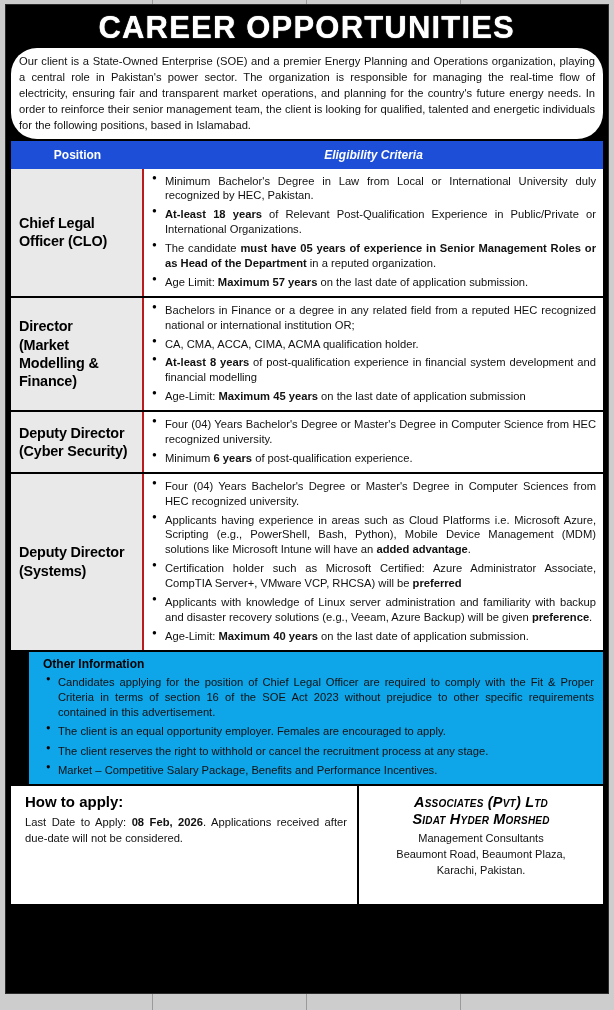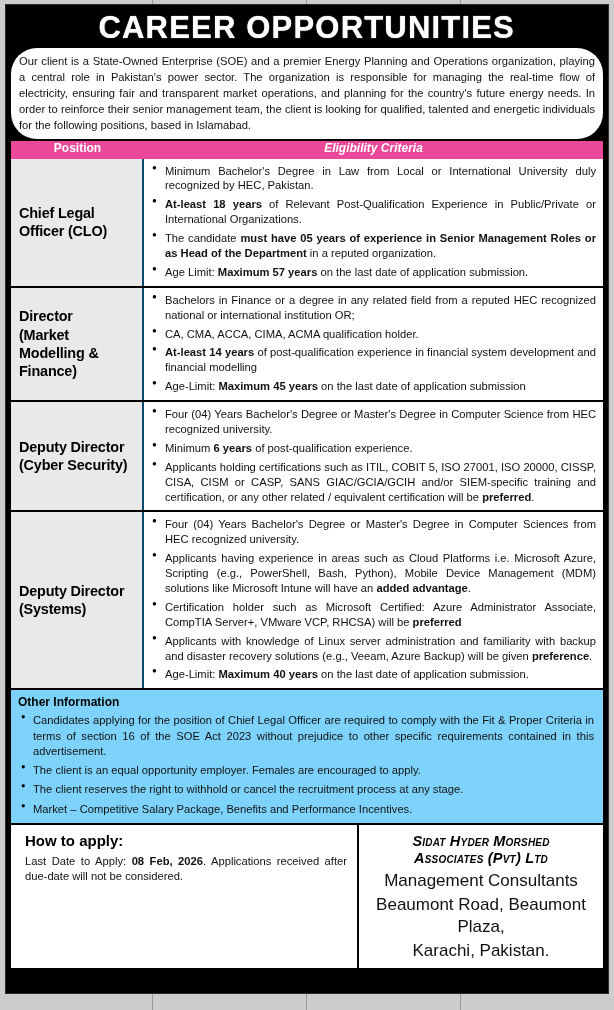--- a/index.html
+++ b/index.html
@@ -72,23 +72,24 @@
     border-radius: 26px;
   }
 
   
   .tbl {
     margin: 2px 2px 0 2px;
     background: #fff;
   }
   .thead {
     display: flex;
-    background: #ec4899;
+    background: #1d4ed8;
     color: #fff;
-    height: 18px;
+    height: 28px;
+    align-items: center;
   }
   .th-pos {
     width: 133px;
     flex: 0 0 133px;
     text-align: center;
     font-size: 12px;
     font-weight: bold;
   }
   .th-elig {
     flex: 1;
@@ -102,21 +103,21 @@
     display: flex;
     border-bottom: 2px solid #000;
     background: #fff;
   }
   .row:last-child { border-bottom: none; }
 
   .cell-pos {
     width: 133px;
     flex: 0 0 133px;
     background: #e9e9e9;
-    border-right: 2px solid #0c4a6e;
+    border-right: 2px solid #b91c1c;
     display: flex;
     flex-direction: column;
     justify-content: center;
     padding: 4px 4px 4px 8px;
     box-sizing: border-box;
   }
   .pos-line {
     font-size: 15.5px;
     font-weight: bold;
     line-height: 1.18;
@@ -152,23 +153,23 @@
     position: absolute;
     left: 2px;
     top: -1px;
     font-size: 8px;
     color: #000;
   }
   b { font-weight: bold; }
 
   
   .other {
-    margin: 2px 2px 0 2px;
-    background: #7dd3fc;
-    padding: 5px 9px 6px 7px;
+    margin: 2px 2px 0 20px;
+    background: #0ea5e9;
+    padding: 5px 9px 6px 14px;
   }
   .other-title {
     font-size: 12px;
     font-weight: bold;
     margin-bottom: 4px;
     color: #000;
   }
   ul.other-list {
     list-style: none;
     margin: 0;
@@ -231,21 +232,21 @@
   .co-name {
     font-size: 14.5px;
     font-weight: bold;
     font-style: italic;
     font-variant: small-caps;
     line-height: 1.2;
     color: #000;
     letter-spacing: 0.2px;
   }
   .co-sub {
-    font-size: 17px;
+    font-size: 11px;
     line-height: 1.3;
     color: #111;
     margin-top: 2px;
   }
 </style>
 </head>
 <body>
 
 <div class="page-guides">
   <i style="left:152px"></i>
@@ -285,35 +286,34 @@
           <div class="cell-pos">
             <div class="pos-line">Director</div>
             <div class="pos-line">(Market</div>
             <div class="pos-line">Modelling &amp;</div>
             <div class="pos-line">Finance)</div>
           </div>
           <div class="cell-elig">
             <ul class="crit">
               <li>Bachelors in Finance or a degree in any related field from a reputed HEC recognized national or international institution OR;</li>
               <li>CA, CMA, ACCA, CIMA, ACMA qualification holder.</li>
-              <li><b>At-least 14 years</b> of post-qualification experience in financial system development and financial modelling</li>
+              <li><b>At-least 8 years</b> of post-qualification experience in financial system development and financial modelling</li>
               <li>Age-Limit: <b>Maximum 45 years</b> on the last date of application submission</li>
             </ul>
           </div>
         </div>
         <div class="row">
           <div class="cell-pos">
             <div class="pos-line">Deputy Director</div>
             <div class="pos-line">(Cyber Security)</div>
           </div>
           <div class="cell-elig">
             <ul class="crit">
               <li>Four (04) Years Bachelor's Degree or Master's Degree in Computer Science from HEC recognized university.</li>
               <li>Minimum <b>6 years</b> of post-qualification experience.</li>
-              <li>Applicants holding certifications such as ITIL, COBIT 5, ISO 27001, ISO 20000, CISSP, CISA, CISM or CASP, SANS GIAC/GCIA/GCIH and/or SIEM-specific training and certification, or any other related / equivalent certification will be <b>preferred</b>.</li>
             </ul>
           </div>
         </div>
         <div class="row">
           <div class="cell-pos">
             <div class="pos-line">Deputy Director</div>
             <div class="pos-line">(Systems)</div>
           </div>
           <div class="cell-elig">
             <ul class="crit">
@@ -337,22 +337,22 @@
         <li>Market – Competitive Salary Package, Benefits and Performance Incentives.</li>
       </ul>
   </div>
 
   <div class="footer">
     <div class="apply">
       <div class="apply-title">How to apply:</div>
       <p>Last Date to Apply: <b>08 Feb, 2026</b>. Applications received after due-date will not be considered.</p>
     </div>
     <div class="company">
+      <div class="co-name">Associates (Pvt) Ltd</div>
       <div class="co-name">Sidat Hyder Morshed</div>
-      <div class="co-name">Associates (Pvt) Ltd</div>
       <div class="co-sub">Management Consultants</div>
       <div class="co-sub">Beaumont Road, Beaumont Plaza,</div>
       <div class="co-sub">Karachi, Pakistan.</div>
 
     </div>
   </div>
 
 </div>
 
 </body></html>

